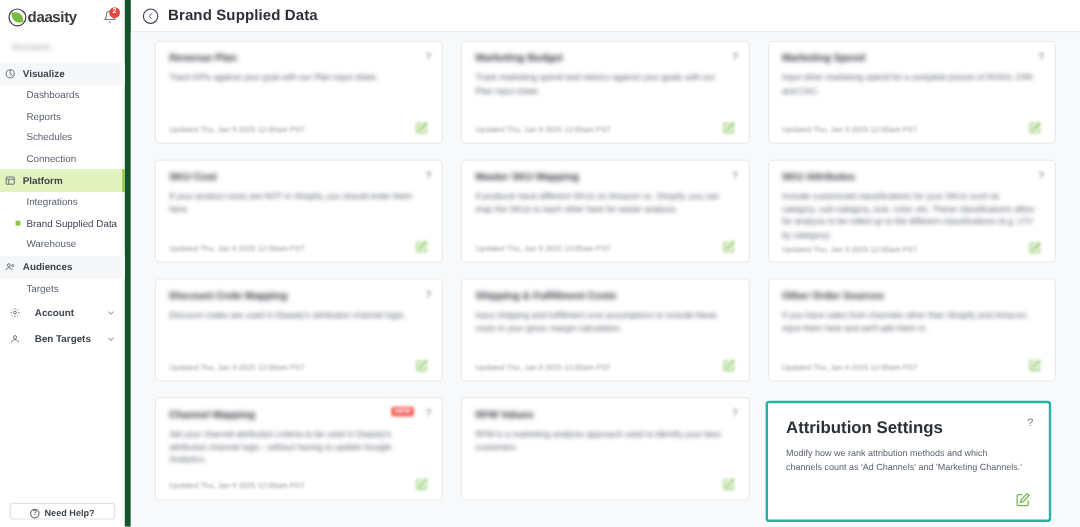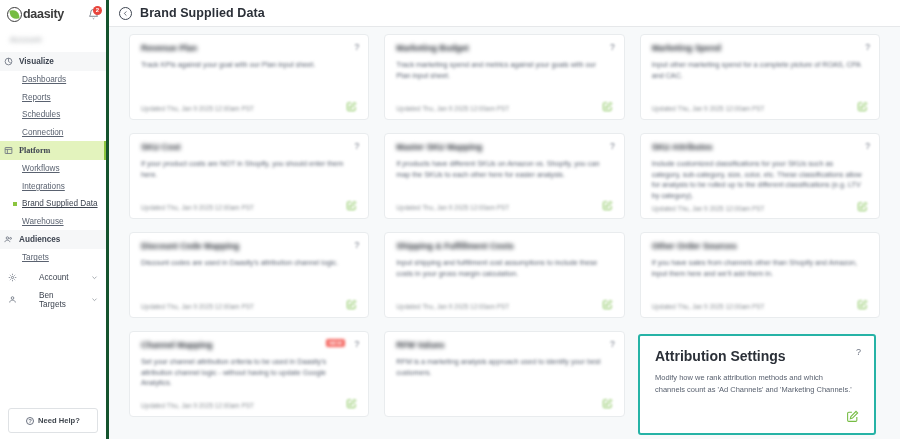--- a/index.html
+++ b/index.html
@@ -8,21 +8,21 @@
     font-family: "Liberation Sans", sans-serif;
     background: #ffffff;
     overflow: hidden;
   }
   .app { display: flex; width: 900px; height: 439px; position: relative; }
 
   
   .sidebar {
     width: 109px; height: 439px;
     background: #ffffff;
-    border-right: 3px solid #14532d;
+    border-right: 5px solid #14532d;
     display: flex; flex-direction: column;
     position: relative; flex: 0 0 109px;
   }
   .brand-row {
     height: 28px; display: flex; align-items: center;
     padding: 0 6px 0 7px; gap: 4px;
   }
   .logo-wrap { display: flex; align-items: center; gap: 1px; }
   .logo-mark {
     width: 15px; height: 15px; border-radius: 50%;
@@ -55,51 +55,50 @@
   .acct-blur span {
     font-size: 8px; color: #8c9196; filter: blur(2.4px); letter-spacing: .4px;
   }
   .nav { padding-top: 2px; }
   .nav-group-head {
     display: flex; align-items: center; gap: 6px;
     height: 19px; padding-left: 4px; position: relative;
     font-size: 8.2px; color: #3d4450; font-weight: 700;
   }
   .nav-group-head.shaded { background: #f6f7f8; }
-  .nav-group-head.active-green { background: #e3f3bd; font-family: Liberation Serif, serif; }
+  .nav-group-head.active-green { background: #e3f3bd; }
   .nav-group-head.active-green::after {
     content: ""; position: absolute; right: 0; top: 0; bottom: 0;
     width: 2.5px; background: #8bc53f;
   }
   .nav-icon { width: 9px; height: 9px; flex: 0 0 9px; color: #6b7280; display:flex; align-items:center; justify-content:center; }
   .nav-icon svg { display:block; }
   .nav-sub {
     height: 17.5px; display: flex; align-items: center;
     padding-left: 22px; font-size: 8.2px; color: #5a6270;
     position: relative;
-    text-decoration: underline;
   }
   .nav-sub.current { color: #3d4450; }
   .nav-sub .dot {
     position: absolute; left: 13px; top: 50%; transform: translateY(-50%);
     width: 4px; height: 4px; background: #8bc53f;
   }
   .nav-collapse {
-    display: flex; align-items: center; gap: 22px;
+    display: flex; align-items: center; gap: 12px;
     height: 22px; padding-left: 8px;
-    font-size: 8.2px; color: #3d4450; font-weight: 400; justify-content: center;
+    font-size: 8.2px; color: #3d4450; font-weight: 700; justify-content: center;
   }
   .chev { margin-left: auto; margin-right: 8px; color: #9aa0a6; }
   .chev svg { display:block; }
   .help-wrap {
     margin-top: auto; padding: 0 8px 6px 8px;
   }
   .help-btn {
-    height: 25px; border: 1px solid #dfe2e5; border-radius: 3px;
-    background: #fff; display: flex; align-items: center; justify-content: center;
+    height: 14px; border: 1px solid #dfe2e5; border-radius: 3px;
+    background: #fff; display: flex; align-items: flex-end; justify-content: center;
     gap: 4px; font-size: 7.6px; color: #41474f; font-weight: 600;
     cursor: pointer;
   }
   .help-btn .q {
     width: 8px; height: 8px; border-radius: 50%; border: 1px solid #6b7280;
     font-size: 6px; line-height: 7px; text-align: center; color: #6b7280;
   }
 
   
   .main { flex: 1; display: flex; flex-direction: column; background: #fff; min-width: 0; }
@@ -227,23 +226,20 @@
 
       <div class="nav-group-head active-green">
         <span class="nav-icon">
           <svg width="9" height="9" viewBox="0 0 24 24" fill="none" stroke="currentColor" stroke-width="2.2">
             <rect x="3" y="4" width="18" height="16" rx="1"></rect>
               <path d="M3 9h18M9 9v11"></path>
           </svg>
         </span>
         <span>Platform</span>
       </div>
-      <div class="nav-sub">
-          <span>Workflows</span>
-        </div>
       <div class="nav-sub">
           <span>Integrations</span>
         </div>
       <div class="nav-sub current">
         <span class="dot"></span>
         <span>Brand Supplied Data</span>
       </div>
       <div class="nav-sub">
           <span>Warehouse</span>
         </div>

